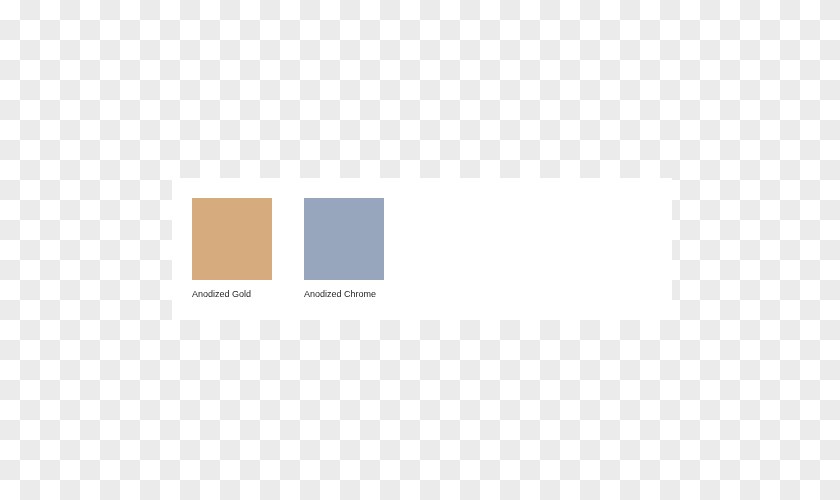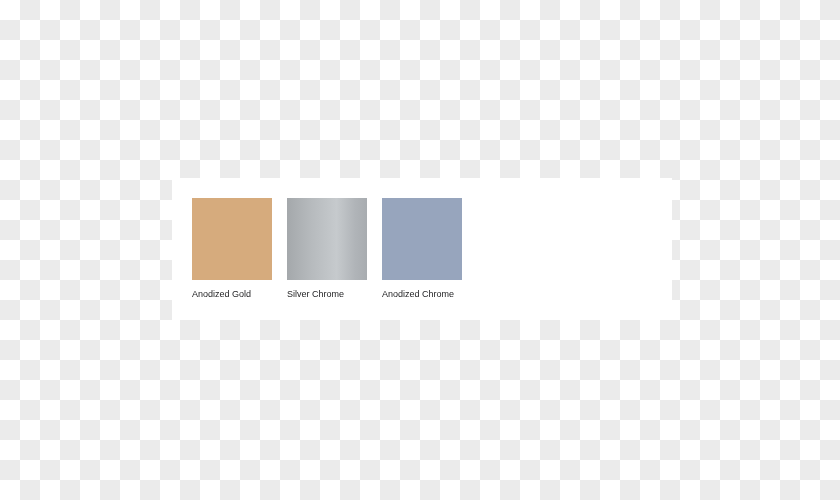--- a/index.html
+++ b/index.html
@@ -37,21 +37,21 @@
     background: #ffffff;
     box-sizing: border-box;
   }
 
   #swatch-row {
     position: absolute;
     left: 20px;
     top: 20px;
     display: flex;
     align-items: flex-start;
-    gap: 15px;
+    gap: 32px;
   }
 
   .swatch-item {
     display: flex;
     flex-direction: column;
     align-items: flex-start;
     width: 80px;
   }
 
   .swatch-chip {
@@ -78,24 +78,20 @@
 
     <div id="swatch-row">
 
       <div class="swatch-item">
         <div class="swatch-chip" style="background: rgb(214, 171, 125);"></div>
         <div class="swatch-label" style="color: rgb(29, 29, 31);">Anodized Gold</div>
       </div>
 
 
 
-      <div class="swatch-item">
-        <div class="swatch-chip" style="background: linear-gradient(to right, rgb(164, 168, 171) 0%, rgb(182, 186, 189) 30%, rgb(198, 202, 205) 62%, rgb(176, 180, 184) 85%, rgb(168, 172, 176) 100%);"></div>
-        <div class="swatch-label" style="color: rgb(29, 29, 31);">Silver Chrome</div>
-      </div>
 
       <div class="swatch-item">
         <div class="swatch-chip" style="background: rgb(151, 165, 189);"></div>
         <div class="swatch-label" style="color: rgb(29, 29, 31);">Anodized Chrome</div>
       </div>
 
     </div>
   </div>
 </div>
 

